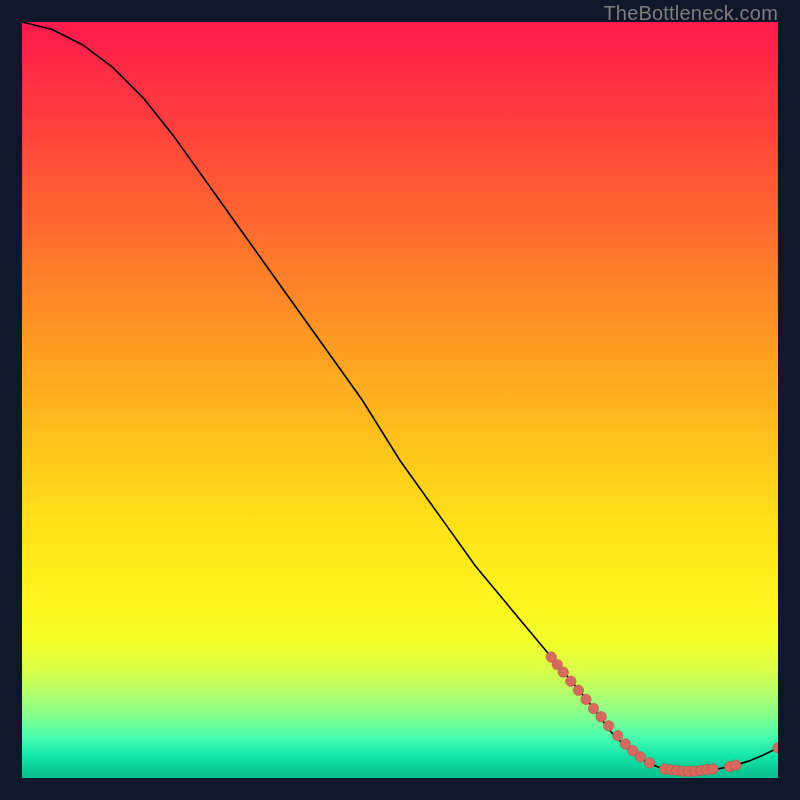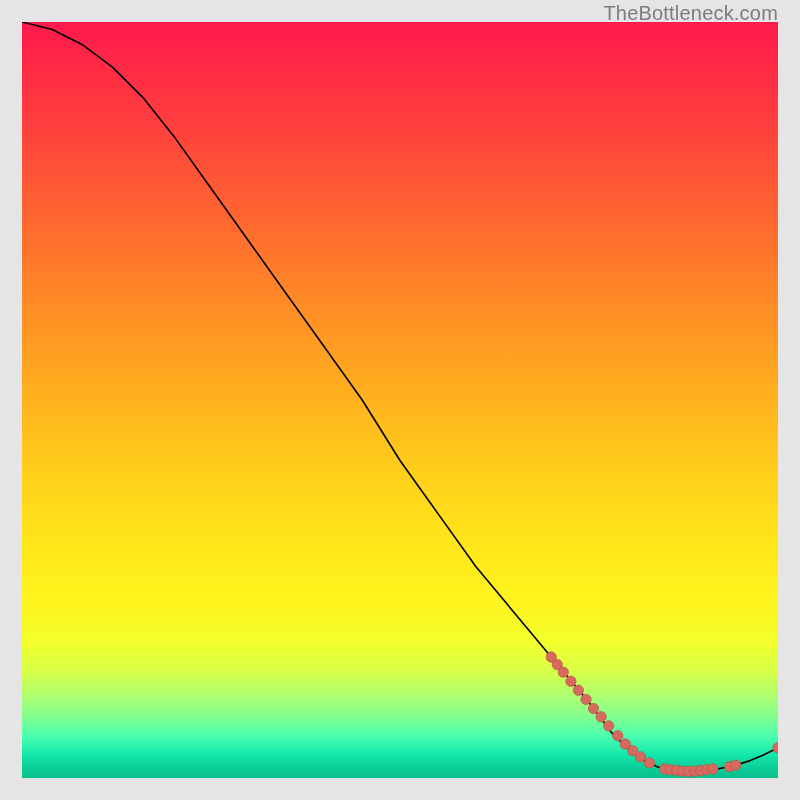--- a/index.html
+++ b/index.html
@@ -11,21 +11,21 @@
     position: relative;
     overflow: hidden;
     font-family: Arial, Helvetica, sans-serif;
   }
   .frame {
     position: absolute;
     top: 0;
     left: 0;
     width: 800px;
     height: 800px;
-    background: #e5e5e5;
+    background: #0f172a;
   }
   .plot-area {
     position: absolute;
     top: 22px;
     left: 22px;
     width: 756px;
     height: 756px;
     
     background: linear-gradient(to bottom,
       #ff1a4d 0%,

